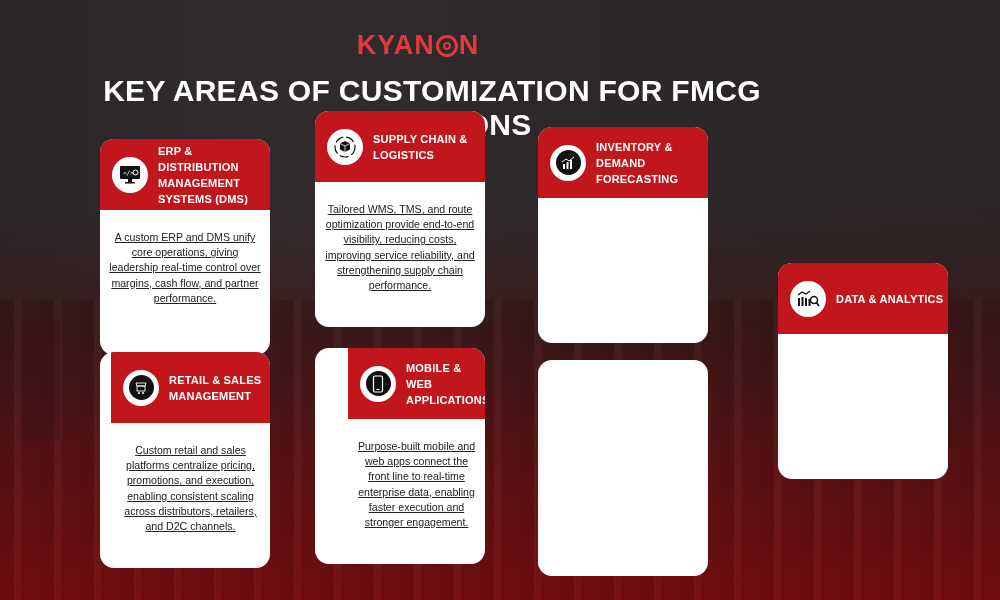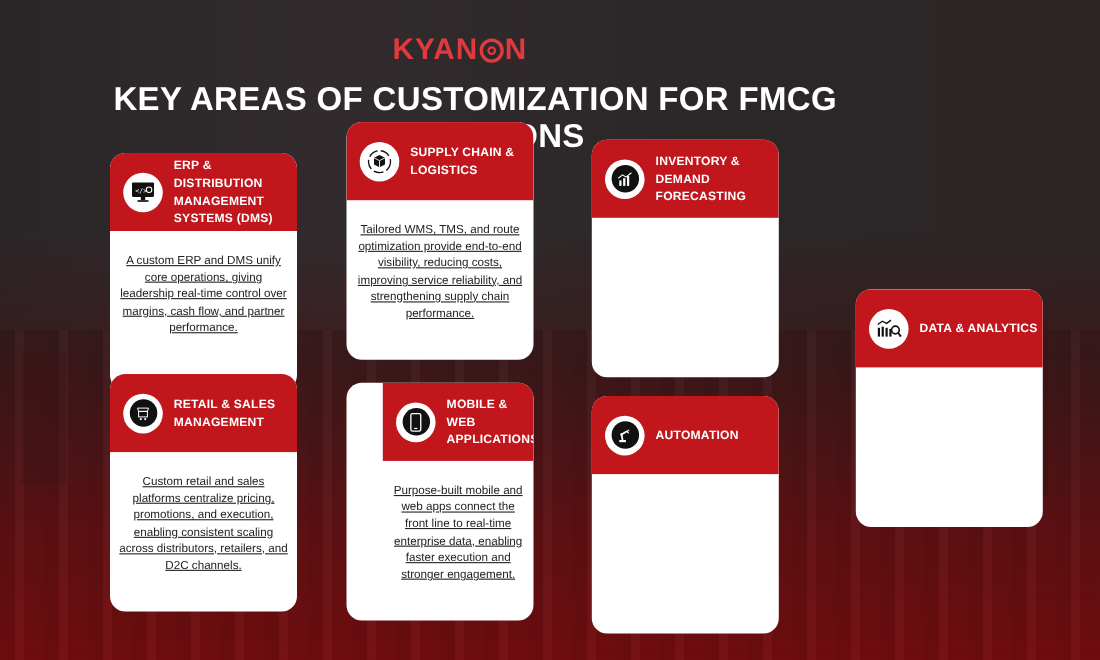--- a/index.html
+++ b/index.html
@@ -138,21 +138,21 @@
           <rect x="12.5" y="10" width="2" height="7" fill="#111"></rect>
           <circle cx="18" cy="11" r="3.5" fill="none" stroke="#111" stroke-width="1.5"></circle>
           <path d="M20.5 13.5 L23 17" stroke="#111" stroke-width="1.8"></path>
         </svg>
       </div>
     </div>
     <div class="card-title">Data &amp; Analytics</div>
   </div>
 </div>
 
-<div class="card" style="left:100px; top:340px;">
+<div class="card" style="left:100px; top:352px;padding-left:11px;">
   <div class="card-head">
     <div class="icon-badge">
       <div class="inner">
         <svg width="16" height="16" viewBox="0 0 16 16">
           <path d="M3 3 L13 3 L12 6 L4 6 Z" fill="none" stroke="#fff" stroke-width="0.9"></path>
           <rect x="4" y="6" width="8" height="5" fill="none" stroke="#fff" stroke-width="0.9"></rect>
           <circle cx="6" cy="13" r="1" fill="#fff"></circle>
           <circle cx="10" cy="13" r="1" fill="#fff"></circle>
         </svg>
       </div>
@@ -171,26 +171,13 @@
           <rect x="4.5" y="14" width="3" height="1" fill="#fff"></rect>
         </svg>
       </div>
     </div>
     <div class="card-title">Mobile &amp; Web Applications</div>
   </div>
   <div class="card-body">Purpose-built mobile and web apps connect the front line to real-time enterprise data, enabling faster execution and stronger engagement.</div>
 </div>
 
 <div class="card" style="left:538px; top:360px;">
-  <div class="card-head">
-    <div class="icon-badge">
-      <div class="inner">
-        <svg width="16" height="16" viewBox="0 0 16 16">
-          <rect x="3" y="12" width="6" height="2" fill="#fff"></rect>
-          <path d="M6 12 L5 7 L10 4" stroke="#fff" stroke-width="1.6" fill="none"></path>
-          <circle cx="5" cy="7" r="1.1" fill="#fff"></circle>
-          <path d="M10 4 L12 3 M10 4 L11.5 6" stroke="#fff" stroke-width="1"></path>
-        </svg>
-      </div>
-    </div>
-    <div class="card-title">Automation</div>
-  </div>
 </div>
 
 </body></html>

